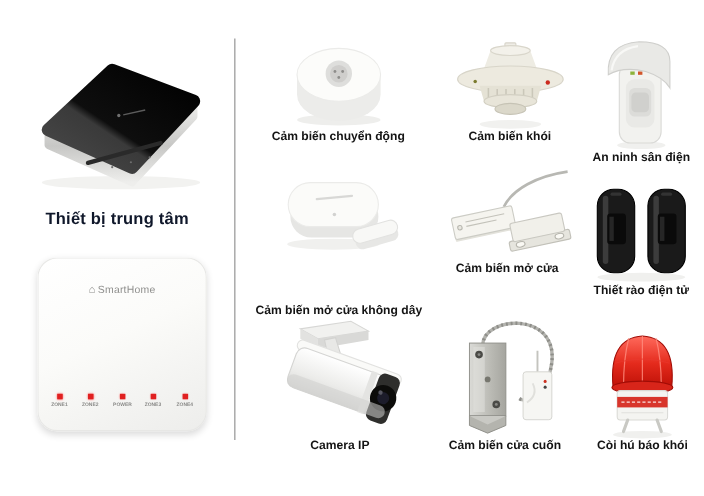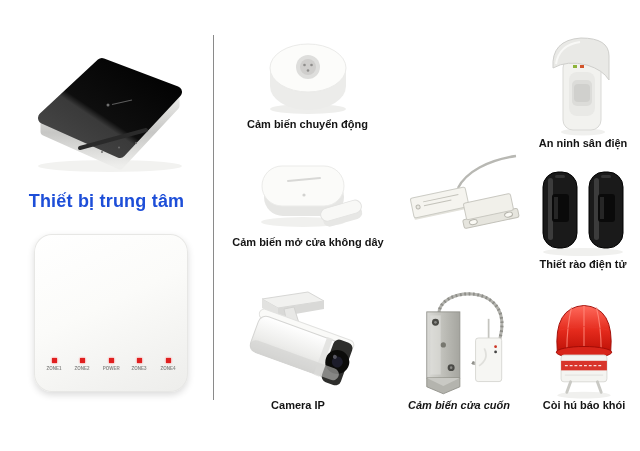--- a/index.html
+++ b/index.html
@@ -6,21 +6,21 @@
   html,body { background:#fff; }
   body { font-family:"Liberation Sans", sans-serif; }
   .page {
     position:relative; width:640px; height:451px;
     background:#ffffff; overflow:hidden;
   }
   
   .hub-img { position:absolute; left:22px; top:48px; width:172px; height:126px; }
   .main-title {
     position:absolute; left:0; top:191px; width:213px;
-    text-align:center; font-size:18px; font-weight:bold; color:#1d4ed8;
+    text-align:center; font-size:15px; font-weight:bold; color:#0f172a;
     letter-spacing:.2px;
   }
   .zone-panel {
     position:absolute; left:34px; top:234px; width:154px; height:158px;
     border-radius:18px;
     background:linear-gradient(155deg,#ffffff 0%,#fbfbf9 45%,#ededeb 100%);
     box-shadow:0 3px 7px rgba(0,0,0,.14), inset 0 0 0 1px #e7e7e5;
   }
   .brand-row {
     position:absolute; top:24px; width:100%; text-align:center;
@@ -75,20 +75,23 @@
       <path d="M 58 100 L 124 82" stroke="#2a2a2a" stroke-width="4" stroke-linecap="round"></path>
       <circle cx="80" cy="104" r="1" fill="#6d6d6d"></circle>
       <circle cx="97" cy="99.5" r="1" fill="#6d6d6d"></circle>
       <circle cx="114" cy="95" r="1" fill="#6d6d6d"></circle>
     </svg>
   </div>
 
   <div class="main-title">Thiết bị trung tâm</div>
 
   <div class="zone-panel">
+    <div class="brand-row">
+      <span class="house">⌂</span><span>SmartHome</span>
+    </div>
     <div class="led-row">
       <div class="led-col">
         <div class="led"></div>
         <div class="led-label">ZONE1</div>
       </div>
       <div class="led-col">
         <div class="led"></div>
         <div class="led-label">ZONE2</div>
       </div>
       <div class="led-col">
@@ -117,39 +120,57 @@
         <circle cx="52" cy="33" r="12" fill="#dededc"></circle>
         <circle cx="52" cy="33" r="8" fill="#cfcecc"></circle>
         <circle cx="48.5" cy="31" r="1.3" fill="#8e8d8b"></circle>
         <circle cx="55.5" cy="31" r="1.3" fill="#8e8d8b"></circle>
         <circle cx="52" cy="36.5" r="1.3" fill="#8e8d8b"></circle>
       </svg>
     </div>
     <div class="plabel">Cảm biến chuyển động</div>
   </div>
 
+  <div class="cell" style="left:396px; top:32px; width:135px;">
+    <div class="img" style="height:86px;">
+      <svg width="108" height="84" viewBox="0 0 108 84">
+        <ellipse cx="54" cy="79" rx="28" ry="4" fill="#f1f1ef"></ellipse>
+        <rect x="49" y="5" width="10" height="5" rx="1" fill="#efede6" stroke="#d7d4c9" stroke-width="1"></rect>
+        <path d="M 36 12 L 28 34 L 80 34 L 72 12 Z" fill="#eeece3"></path>
+        <ellipse cx="54" cy="12" rx="18" ry="4.5" fill="#f3f1ea" stroke="#d9d6cb" stroke-width="1"></ellipse>
+        <ellipse cx="54" cy="38" rx="48" ry="12" fill="#edeadf" stroke="#d8d5c9" stroke-width="1"></ellipse>
+        <path d="M 26 44 L 30 58 L 78 58 L 82 44 Z" fill="#e5e2d5"></path>
+        <path d="M 34 46 L 34 55 M 42 47 L 42 56 M 50 47 L 50 56 M 58 47 L 58 56 M 66 47 L 66 56 M 74 46 L 74 55" stroke="#cac7b9" stroke-width="1.4"></path>
+        <ellipse cx="54" cy="58" rx="24" ry="6" fill="#e8e5d9" stroke="#d2cfc2" stroke-width="1"></ellipse>
+        <ellipse cx="54" cy="65" rx="14" ry="5" fill="#dbd8ca" stroke="#c6c3b5" stroke-width="1"></ellipse>
+        <circle cx="88" cy="41" r="2" fill="#cc2b1f"></circle>
+        <circle cx="22" cy="40" r="1.6" fill="#7b7b2f"></circle>
+      </svg>
+    </div>
+    <div class="plabel">Cảm biến khói</div>
+  </div>
 
   <div class="cell" style="left:524px; top:30px; width:118px;">
     <div class="img" style="height:107px;">
       <svg width="72" height="105" viewBox="0 0 72 105">
         <ellipse cx="36" cy="100" rx="22" ry="3.5" fill="#f0f0ee"></ellipse>
         <rect x="16" y="26" width="38" height="72" rx="10" fill="#f2f2ef" stroke="#d9d9d6" stroke-width="1"></rect>
         <rect x="22" y="40" width="26" height="44" rx="8" fill="#e9e9e6"></rect>
         <rect x="25" y="48" width="20" height="26" rx="5" fill="#dcdcd9"></rect>
         <rect x="27" y="52" width="16" height="18" rx="4" fill="#d0d0cd"></rect>
         <rect x="26" y="33" width="4" height="3" fill="#8db33a"></rect>
         <rect x="33" y="33" width="4" height="3" fill="#d2552b"></rect>
         <path d="M 6 36 Q 4 8 34 6 Q 62 6 62 24 L 62 48 Q 56 38 40 33 Q 20 28 6 36 Z" fill="#e9e9e6" stroke="#cfcfcc" stroke-width="1"></path>
         <path d="M 9 32 Q 12 13 33 10" stroke="#f8f8f6" stroke-width="2" fill="none"></path>
       </svg>
     </div>
     <div class="plabel">An ninh sân điện</div>
   </div>
 
-  <div class="cell" style="left:222px; top:150px; width:172px;">
+  <div class="cell" style="left:222px; top:150px; width:172px;gap:40px;">
     <div class="img" style="height:86px;">
       <svg width="120" height="84" viewBox="0 0 120 84">
         <ellipse cx="55" cy="70" rx="42" ry="5" fill="#f0f0ee"></ellipse>
         <rect x="16" y="26" width="80" height="38" rx="19" fill="#e6e6e4"></rect>
         <rect x="14" y="14" width="82" height="40" rx="20" fill="#fbfbf9" stroke="#ebebe9" stroke-width="1"></rect>
         <path d="M 40 29 L 72 26" stroke="#d8d8d6" stroke-width="2" stroke-linecap="round" fill="none"></path>
         <circle cx="56" cy="43" r="1.6" fill="#d2d2d0"></circle>
         <g transform="rotate(-16 94 62)">
           <rect x="74" y="58" width="40" height="13" rx="6.5" fill="#e7e7e5"></rect>
           <rect x="73" y="52" width="42" height="13" rx="6.5" fill="#f8f8f6" stroke="#e2e2e0" stroke-width="1"></rect>
@@ -170,20 +191,21 @@
           <circle cx="16" cy="50" r="2" fill="#e8e7e0" stroke="#b9b8b0" stroke-width="1"></circle>
         </g>
         <g transform="rotate(-12 88 62)">
           <rect x="60" y="62" width="56" height="9" rx="2" fill="#e6e5de" stroke="#c2c1b9" stroke-width="1"></rect>
           <ellipse cx="70" cy="66.5" rx="4" ry="2.4" fill="#faf9f4" stroke="#b5b4ac" stroke-width="1"></ellipse>
           <ellipse cx="106" cy="66.5" rx="4" ry="2.4" fill="#faf9f4" stroke="#b5b4ac" stroke-width="1"></ellipse>
           <rect x="64" y="46" width="48" height="17" rx="2" fill="#f1f0ea" stroke="#c9c8c1" stroke-width="1"></rect>
         </g>
       </svg>
     </div>
+    <div class="plabel">Cảm biến mở cửa</div>
   </div>
 
   <div class="cell" style="left:524px; top:162px; width:118px;">
     <div class="img" style="height:96px;">
       <svg width="96" height="94" viewBox="0 0 96 94">
         <ellipse cx="48" cy="88" rx="40" ry="4" fill="#f0f0ee"></ellipse>
         <g>
           <rect x="8" y="8" width="34" height="76" rx="15" fill="#1a1a1a" stroke="#000" stroke-width="1"></rect>
           <rect x="13" y="14" width="5" height="62" rx="2.5" fill="#3c3c3c"></rect>
           <rect x="17" y="30" width="17" height="28" rx="3" fill="#0a0a0a"></rect>
@@ -195,21 +217,21 @@
           <rect x="13" y="14" width="5" height="62" rx="2.5" fill="#3c3c3c"></rect>
           <rect x="17" y="30" width="17" height="28" rx="3" fill="#0a0a0a"></rect>
           <rect x="19" y="33" width="4" height="22" fill="#262626"></rect>
           <rect x="20" y="11" width="10" height="3" rx="1.5" fill="#333"></rect>
         </g>
       </svg>
     </div>
     <div class="plabel">Thiết rào điện tử</div>
   </div>
 
-  <div class="cell" style="left:222px; top:286px; width:152px;">
+  <div class="cell" style="left:233px; top:286px; width:152px;">
     <div class="img" style="height:113px;">
       <svg width="132" height="112" viewBox="0 0 132 112">
         <defs>
           <linearGradient id="camG" x1="0" y1="0" x2="0" y2="1">
             <stop offset="0%" stop-color="#ffffff"></stop>
             <stop offset="60%" stop-color="#ececea"></stop>
             <stop offset="100%" stop-color="#d8d8d6"></stop>
           </linearGradient>
         </defs>
         <polygon points="30,12 76,5 92,14 46,21" fill="#f1f1ef" stroke="#d7d7d5" stroke-width="1"></polygon>
@@ -225,21 +247,21 @@
 6" stroke-width="2"></circle>
           <circle cx="106" cy="61" r="5.5" fill="#1c1c2a"></circle>
           <circle cx="102" cy="57" r="2" fill="#55555f"></circle>
           <rect x="18" y="68" width="94" height="12" rx="6" fill="#cfcfcd" opacity=".55"></rect>
         </g>
       </svg>
     </div>
     <div class="plabel">Camera IP</div>
   </div>
 
-  <div class="cell" style="left:388px; top:282px; width:142px;font-style:italic;">
+  <div class="cell" style="left:388px; top:282px; width:142px;">
     <div class="img" style="height:117px;">
       <svg width="126" height="115" viewBox="0 0 126 132">
         <defs>
           <linearGradient id="metG" x1="0" y1="0" x2="1" y2="0">
             <stop offset="0%" stop-color="#dadad6"></stop>
             <stop offset="55%" stop-color="#bcbcb6"></stop>
             <stop offset="100%" stop-color="#a5a59f"></stop>
           </linearGradient>
         </defs>
         <path d="M 40 34 C 40 4 118 -2 112 52 C 108 84 88 96 78 90" fill="none" stroke="#b3b3ae" stroke-width="3.5"></path>

